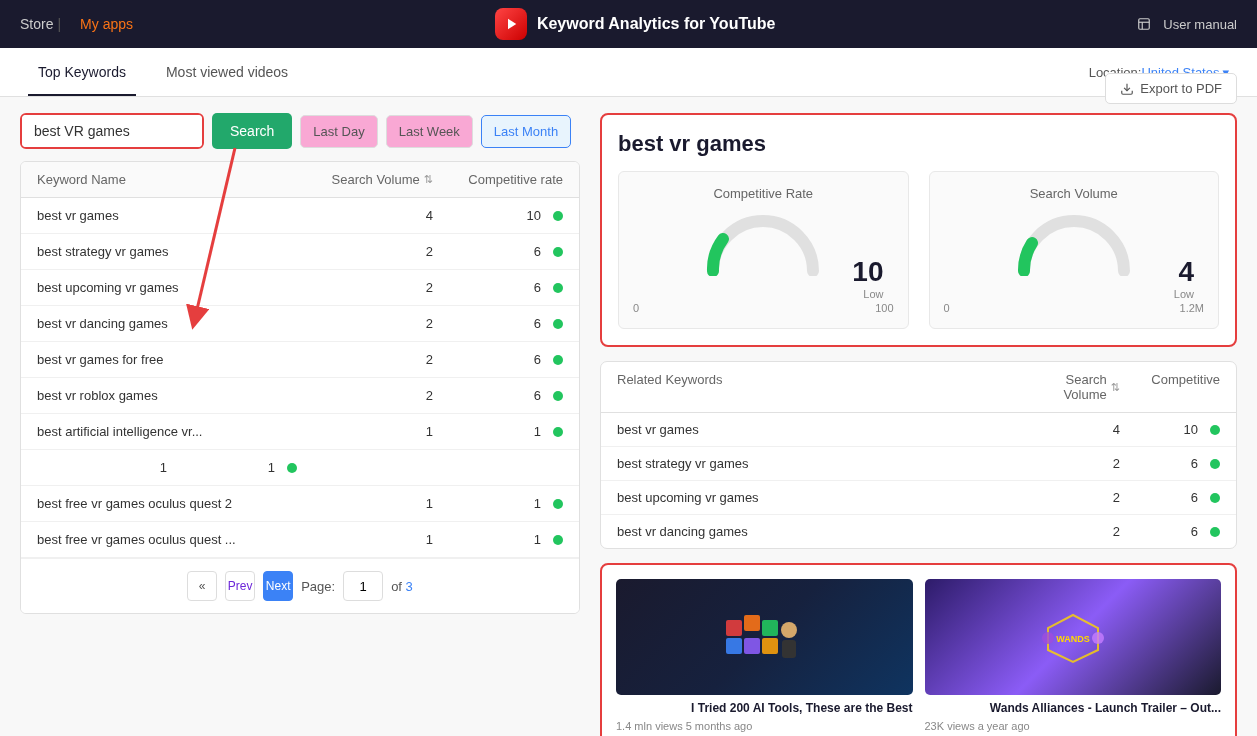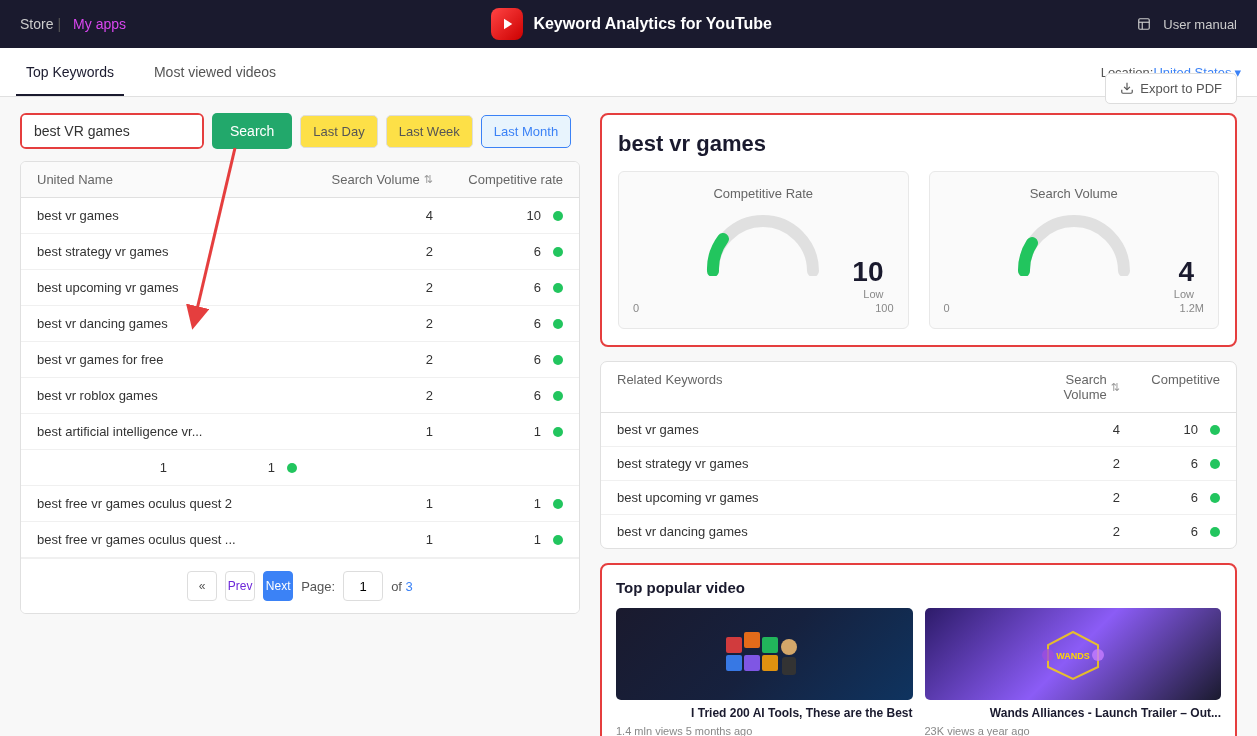--- a/index.html
+++ b/index.html
@@ -8,21 +8,21 @@
     
     .navbar {
       background: #1a1a2e;
       display: flex;
       align-items: center;
       padding: 0 20px;
       height: 48px;
       color: #fff;
     }
     .navbar-store { color: #ccc; font-size: 14px; cursor: pointer; }
-    .navbar-myapps { color: #d946ef; font-size: 14px; cursor: pointer; margin-left: 8px; }
+    .navbar-myapps { color: #f97316; font-size: 14px; cursor: pointer; margin-left: 15px; }
     .navbar-center {
       flex: 1;
       display: flex;
       align-items: center;
       justify-content: center;
       gap: 10px;
     }
     .navbar-icon {
       width: 32px; height: 32px;
       background: linear-gradient(135deg, #ff4444, #cc0000);
@@ -33,21 +33,21 @@
     .navbar-title { font-size: 16px; font-weight: 600; color: #fff; }
     .navbar-manual { color: #ccc; font-size: 13px; cursor: pointer; display: flex; align-items: center; gap: 12px; }
 
     
     .main { padding: 0; background: #fff; min-height: calc(736px - 48px); }
 
     
     .tabs {
       display: flex;
       align-items: center;
-      padding: 0 16px;
+      padding: 0 28px;
       border-bottom: 1px solid #e0e0e0;
       background: #fff;
     }
     .tab {
       padding: 16px 10px 14px;
       cursor: pointer;
       font-size: 14px;
       color: #555;
       border-bottom: 2px solid transparent;
       margin-right: 20px;
@@ -107,21 +107,21 @@
       border: none;
       padding: 10px 18px;
       font-size: 14px;
       cursor: pointer;
       border-radius: 5px;
       font-weight: 500;
     }
     .period-btn {
       padding: 8px 12px;
       border: 1px solid #ddd;
-      background: #fde047;
+      background: #f9a8d4;
       border-radius: 5px;
       cursor: pointer;
       font-size: 13px;
       color: #555;
     }
     .period-btn.active {
       background: #e8f4fd;
       border-color: #3b82f6;
       color: #3b82f6;
     }
@@ -236,20 +236,21 @@
     .export-btn {
       float: right;
       margin-top: -40px;
       background: #fff;
       border: 1px solid #ddd;
       border-radius: 5px;
       padding: 7px 14px;
       font-size: 13px;
       cursor: pointer;
       display: flex;
+      align-items: center;
       gap: 6px;
       color: #555;
     }
 
     
     .related-table {
       background: #fff;
       border: 1px solid #e0e0e0;
       border-radius: 7px;
       overflow: hidden;
@@ -280,21 +281,21 @@
       background: #fff;
       border: 2px solid #e53e3e;
       border-radius: 8px;
       padding: 14px;
     }
     .popular-title { font-size: 15px; font-weight: 600; color: #1a1a2e; margin-bottom: 12px; }
     .videos-row { display: flex; gap: 12px; }
     .video-item { flex: 1; cursor: pointer; }
     .video-thumb {
       width: 100%;
-      height: 92px;
+      height: 116px;
       border-radius: 5px;
       margin-bottom: 6px;
       overflow: hidden;
       position: relative;
       text-decoration: underline;
     }
     .video-thumb-1 {
       background: linear-gradient(135deg, #1a1a2e 0%, #16213e 50%, #0f3460 100%);
     }
     .video-thumb-2 {
@@ -376,21 +377,21 @@
             <marker id="arrowhead" markerWidth="8" markerHeight="8" refX="4" refY="4" orient="auto">
               <path d="M0,0 L8,4 L0,8 Z" fill="#e53e3e"></path>
             </marker>
           </defs>
           <line x1="60" y1="0" x2="20" y2="170" stroke="#e53e3e" stroke-width="3" marker-end="url(#arrowhead)"></line>
         </svg>
       </div>
 
       <div class="keywords-table">
         <div class="table-header">
-          <div class="col-name">United Name</div>
+          <div class="col-name">Keyword Name</div>
           <div class="col-volume">
             <span>Search Volume</span>
             <span class="sort-icon">⇅</span>
           </div>
           <div class="col-rate">Competitive rate</div>
         </div>
 
         <div id="table-rows">
             <div class="table-row">
       <div class="col-name">best vr games</div>
@@ -572,21 +573,20 @@
       <div class="rcol-name">best vr dancing games</div>
       <div class="rcol-volume">2</div>
       <div class="rcol-rate" style="display:flex;align-items:center;justify-content:flex-end;gap:6px;">
         6 <span class="dot-green"></span>
       </div>
     </div>
           </div>
       </div>
 
       <div class="popular-card">
-        <div class="popular-title">Top popular video</div>
         <div class="videos-row">
 
           <div class="video-item">
             <div class="video-thumb video-thumb-1">
               <div class="video-thumb-content">
 
                 <svg width="80" height="55" viewBox="0 0 80 55">
                   <rect x="2" y="10" width="16" height="16" rx="2" fill="#e53e3e" opacity="0.9"></rect>
                   <rect x="20" y="5" width="16" height="16" rx="2" fill="#f97316" opacity="0.9"></rect>
                   <rect x="2" y="28" width="16" height="16" rx="2" fill="#3b82f6" opacity="0.9"></rect>

